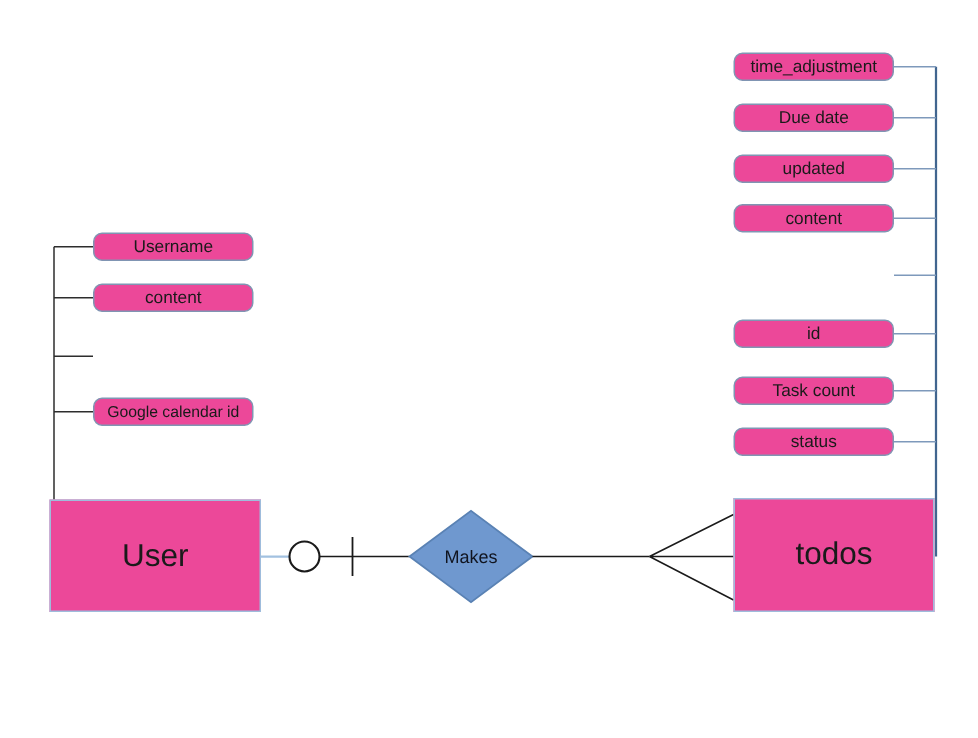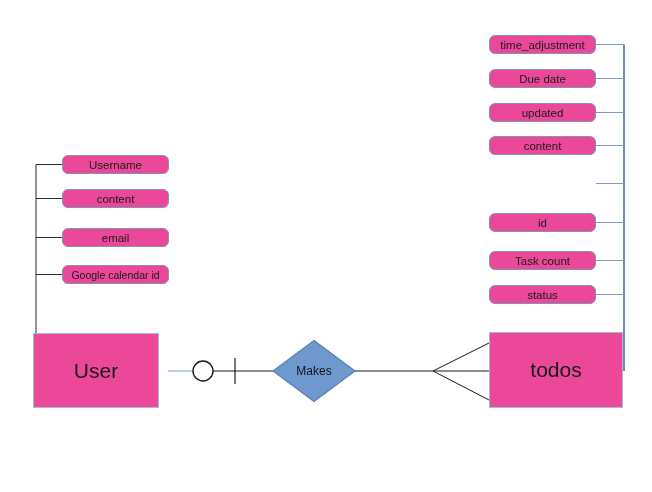--- a/index.html
+++ b/index.html
@@ -28,21 +28,21 @@
     align-items: center;
     justify-content: center;
     color: #1a1a1a;
     white-space: nowrap;
     overflow: hidden;
   }
   .entity {
     border: 1.5px solid #9fbcdc;
     font-size: 21px;
   }
-  .entity-user  { left: 33px;  top: 333px; width: 126px; height: 75px; text-align: center; }
+  .entity-user  { left: 33px;  top: 333px; width: 141px; height: 75px; text-align: center; }
   .entity-todos { left: 489px; top: 332px; width: 134px; height: 76px; }
   .attr {
     border: 1px solid #8095b3;
     border-radius: 6px;
     height: 19px;
     width: 107px;
     font-size: 11.5px;
   }
   .attr-left  { left: 62px; }
   .attr-right { left: 489px; }
@@ -84,23 +84,20 @@
     <path d="M355,371 L433,371" stroke="#1a1a1a" stroke-width="1" fill="none"></path>
     <path d="M489,343 L433,371 L489,371 M433,371 L489,400" stroke="#1a1a1a" stroke-width="1" fill="none"></path>
   </svg>
 
   <div class="node attr attr-left" style="top:155px">
     <span>Username</span>
   </div>
   <div class="node attr attr-left" style="top:189px">
     <span>content</span>
   </div>
-  <div class="node attr attr-left" style="top:228px">
-    <span>email</span>
-  </div>
   <div class="node attr attr-left attr-small" style="top:265px">
     <span>Google calendar id</span>
   </div>
 
   <div class="node attr attr-right" style="top:35px">
     <span>time_adjustment</span>
   </div>
   <div class="node attr attr-right" style="top:69px">
     <span>Due date</span>
   </div>

